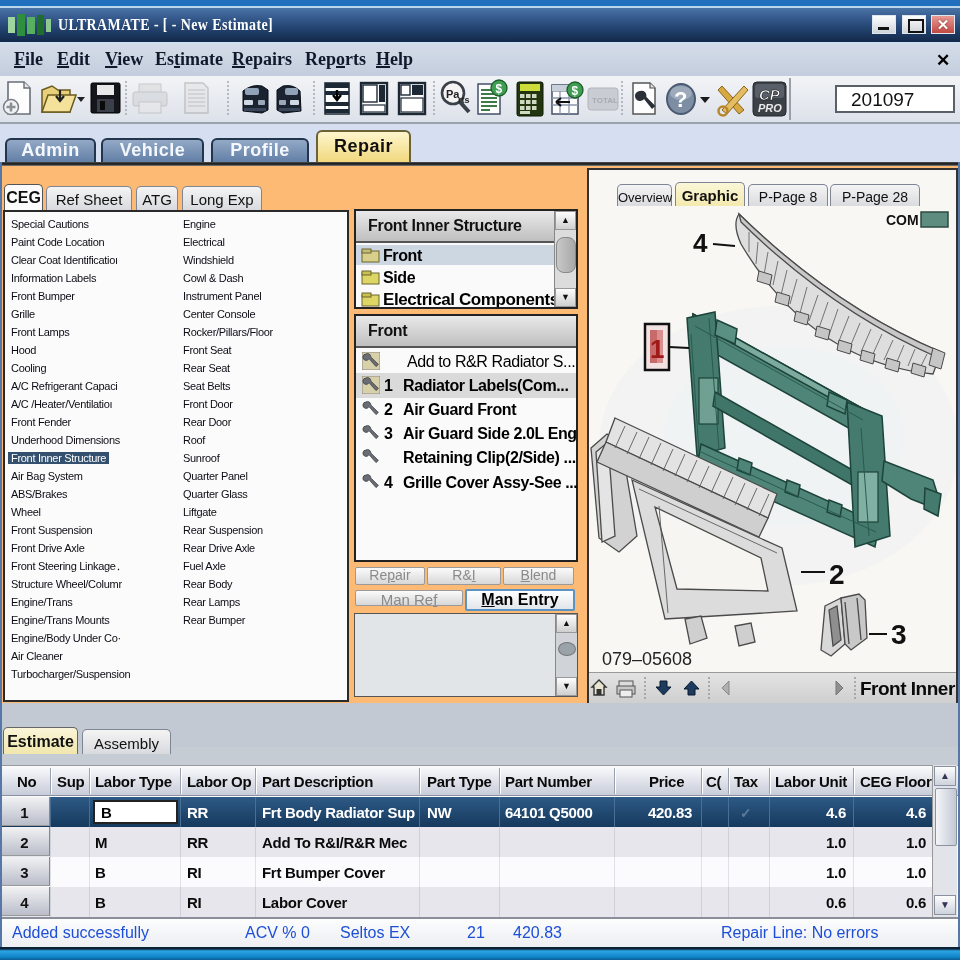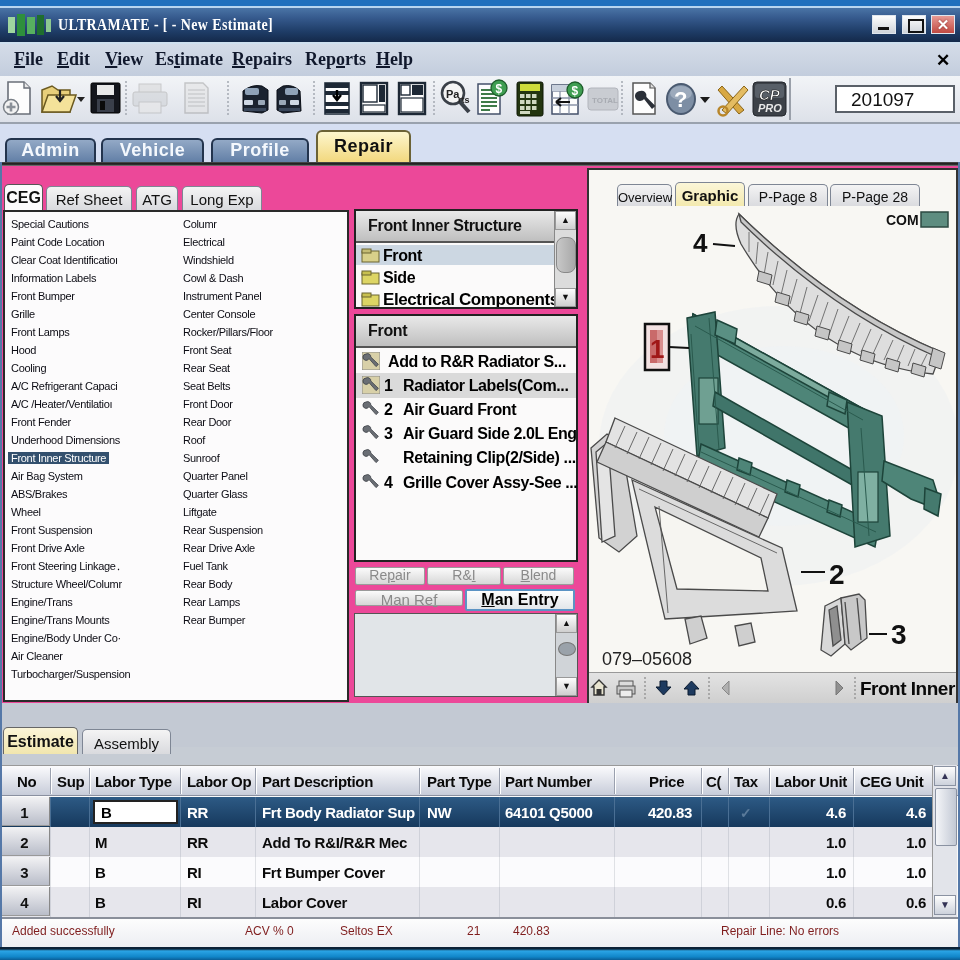--- a/index.html
+++ b/index.html
@@ -16,21 +16,21 @@
 .mi{position:absolute;top:49px;font-family:"Liberation Serif",serif;font-weight:bold;font-size:18px;color:#10182c}
 .mi u{text-decoration-thickness:2px}
 
 #toolbar{left:0;top:76px;width:960px;height:46px;background:linear-gradient(180deg,#f2f4f7,#dde1e9);border-bottom:2px solid #9aa2ae}
 
 #tabstrip{left:0;top:124px;width:960px;height:38px;background:#d6dff2}
 .mtab{position:absolute;top:14px;height:24px;border:2px solid #23344d;border-bottom:none;border-radius:6px 6px 0 0;background:linear-gradient(180deg,#93a9c6,#627fa6);color:#f4f8fd;font-weight:bold;font-size:18px;text-align:center;box-sizing:border-box;letter-spacing:.5px}
 #tabRepair{background:linear-gradient(180deg,#fdf6cd,#f2d87e);color:#111;border-color:#6b6236}
 #mainline{left:0;top:162px;width:960px;height:4px;background:linear-gradient(180deg,#555,#111 50%,#888)}
 
-#content{left:0;top:166px;width:960px;height:537px;background:#ec4899}
+#content{left:0;top:166px;width:960px;height:537px;background:#fdba74}
 .ctab{position:absolute;border:1px solid #7e8694;border-bottom:none;border-radius:5px 5px 0 0;background:linear-gradient(180deg,#f4f4f4,#d9dade);font-size:15px;color:#111;text-align:center;box-sizing:border-box}
 #leftpanel{position:absolute;left:3px;top:44px;width:346px;height:492px;background:#fcfbfc;border:2px solid #2a2a2a;box-sizing:border-box}
 .li{position:absolute;font-size:11px;font-weight:normal;color:#0c0c14;white-space:nowrap;letter-spacing:-0.3px;line-height:18px}
 #sel{background:#33506e;color:#fff;padding:0 3px;margin-left:-3px}
 
 .mbox{position:absolute;background:#fbfafa;border:2px solid #222;box-sizing:border-box}
 .mhead{position:absolute;left:0;top:0;right:0;height:32px;background:linear-gradient(180deg,#e9e9e9,#bfbfbf);border-bottom:2px solid #555;font-weight:bold;font-size:16px;color:#111;padding:6px 0 0 12px;box-sizing:border-box;letter-spacing:-0.3px}
 .sb{position:absolute;width:21px;background:#dcdcdc;border-left:1px solid #888}
 .sbtn{position:absolute;left:0;width:21px;height:19px;background:linear-gradient(180deg,#fdfdfd,#cfcfcf);border:1px solid #999;box-sizing:border-box;text-align:center;font-size:9px;color:#111;line-height:17px}
 .btn{position:absolute;height:18px;background:linear-gradient(180deg,#fbfbfb,#d7d7d7);border:1px solid #9a9a9a;border-radius:2px;box-sizing:border-box;text-align:center;font-size:14px;color:#8a8a8a;line-height:15px}
@@ -40,21 +40,21 @@
 #botarea{left:0;top:703px;width:960px;height:44px;background:#c3c9d3}
 #etabs .ctab{font-size:15px}
 #tbl{left:0;top:765px;width:958px;height:152px;background:#fafafa}
 #tblhead{left:0;top:0;width:958px;height:31px;background:linear-gradient(180deg,#fbfbfd,#c7ccd9);border-top:1px solid #999;border-bottom:1px solid #8a90a0;box-sizing:border-box}
 .th{position:absolute;top:7px;font-weight:bold;font-size:15px;color:#0a0a0a;letter-spacing:-0.3px}
 .vline{position:absolute;top:2px;height:26px;width:1px;background:#9aa0ae;box-shadow:1px 0 0 #fff}
 .row{position:absolute;left:0;width:932px;height:30px}
 .cell{position:absolute;font-weight:bold;font-size:15px;color:#0a0a0a;letter-spacing:-0.3px;top:7px}
 .nocell{position:absolute;left:0;top:0;width:50px;height:29px;background:linear-gradient(180deg,#f2f2f4,#b9bdc9);border-right:1px solid #888;border-bottom:1px solid #999;box-sizing:border-box;text-align:center;font-weight:bold;font-size:15px;color:#111;padding-top:7px}
 #statusbar{left:0;top:917px;width:960px;height:30px;background:linear-gradient(180deg,#fdfdfd,#eceef2);border-top:2px solid #8a8f9a;box-sizing:border-box}
-.st{position:absolute;top:7px;font-size:12px;color:#7f1d1d}
+.st{position:absolute;top:7px;font-size:16px;color:#1d4ed8}
 #bluebar{left:0;top:947px;width:960px;height:13px;background:linear-gradient(180deg,#0b2236 0%,#0b2236 15%,#2ba5e6 30%,#1186c9 75%,#0a5e97 100%)}
 </style></head><body>
 
 <div class="a" id="topstrip"></div>
 <div class="a" id="topline"></div>
 <div class="a" id="titlebar"></div>
 <svg class="a" style="left:8px;top:13px" width="44" height="24" viewBox="0 0 44 24">
   <rect x="0" y="4" width="7" height="16" fill="#9fd6a0"></rect>
   <rect x="9" y="1" width="8" height="22" fill="#2e8f3c"></rect>
   <rect x="19" y="4" width="8" height="17" fill="#57b060"></rect>
@@ -268,40 +268,40 @@
   <div class="li" style="left:11px;top:337px">Wheel</div>
   <div class="li" style="left:11px;top:355px">Front Suspension</div>
   <div class="li" style="left:11px;top:373px">Front Drive Axle</div>
   <div class="li" style="left:11px;top:391px">Front Steering Linkage․</div>
   <div class="li" style="left:11px;top:409px">Structure Wheel/Columr</div>
   <div class="li" style="left:11px;top:427px">Engine/Trans</div>
   <div class="li" style="left:11px;top:445px">Engine/Trans Mounts</div>
   <div class="li" style="left:11px;top:463px">Engine/Body Under Co·</div>
   <div class="li" style="left:11px;top:481px">Air Cleaner</div>
   <div class="li" style="left:11px;top:499px">Turbocharger/Suspension</div>
-  <div class="li" style="left:183px;top:49px">Columr</div>
+  <div class="li" style="left:183px;top:49px">Engine</div>
   <div class="li" style="left:183px;top:67px">Electrical</div>
   <div class="li" style="left:183px;top:85px">Windshield</div>
   <div class="li" style="left:183px;top:103px">Cowl &amp; Dash</div>
   <div class="li" style="left:183px;top:121px">Instrument Panel</div>
   <div class="li" style="left:183px;top:139px">Center Console</div>
   <div class="li" style="left:183px;top:157px">Rocker/Pillars/Floor</div>
   <div class="li" style="left:183px;top:175px">Front Seat</div>
   <div class="li" style="left:183px;top:193px">Rear Seat</div>
   <div class="li" style="left:183px;top:211px">Seat Belts</div>
   <div class="li" style="left:183px;top:229px">Front Door</div>
   <div class="li" style="left:183px;top:247px">Rear Door</div>
   <div class="li" style="left:183px;top:265px">Roof</div>
   <div class="li" style="left:183px;top:283px">Sunroof</div>
   <div class="li" style="left:183px;top:301px">Quarter Panel</div>
   <div class="li" style="left:183px;top:319px">Quarter Glass</div>
   <div class="li" style="left:183px;top:337px">Liftgate</div>
   <div class="li" style="left:183px;top:355px">Rear Suspension</div>
   <div class="li" style="left:183px;top:373px">Rear Drive Axle</div>
-  <div class="li" style="left:183px;top:391px">Fuel Tank</div>
+  <div class="li" style="left:183px;top:391px">Fuel Axle</div>
   <div class="li" style="left:183px;top:409px">Rear Body</div>
   <div class="li" style="left:183px;top:427px">Rear Lamps</div>
   <div class="li" style="left:183px;top:445px">Rear Bumper</div>
   </div>
 
   <div id="midcol">
 
   <div class="mbox" style="left:354px;top:43px;width:224px;height:100px">
     <div class="mhead">Front Inner Structure</div>
     <div style="position:absolute;left:0;top:34px;width:200px;height:20px;background:#ccd7e2"></div>
@@ -328,21 +328,21 @@
   </div>
 
   <div class="mbox" style="left:354px;top:148px;width:224px;height:248px">
     <div class="mhead">Front</div>
     <div style="position:absolute;left:0;top:57px;width:220px;height:25px;background:#dadada"></div>
     <div id="wrows">
     <svg style="position:absolute;left:6px;top:36px" width="18" height="18" viewBox="0 0 18 18">
             <rect x="0" y="0" width="18" height="18" fill="#d8d0a8" stroke="#888"></rect>
             <path d="M4 2 a3.2 3.2 0 1 0 3 4.6 l7 8 2.4-2.2 -7.6-7.4 a3.2 3.2 0 0 0-4.8-3 z" fill="#6a6e74" stroke="#3c4046" stroke-width="0.8"></path>
           </svg>
-    <div style="position:absolute;left:32px;top:37px;font-weight:bold;font-size:16px;letter-spacing:-0.4px;white-space:nowrap">Add to R&amp;R Radiator S...</div>
+    <div style="position:absolute;left:51px;top:37px;font-weight:normal;font-size:16px;letter-spacing:-0.4px;white-space:nowrap">Add to R&amp;R Radiator S...</div>
     <svg style="position:absolute;left:6px;top:60px" width="18" height="18" viewBox="0 0 18 18">
             <rect x="0" y="0" width="18" height="18" fill="#d8d0a8" stroke="#888"></rect>
             <path d="M4 2 a3.2 3.2 0 1 0 3 4.6 l7 8 2.4-2.2 -7.6-7.4 a3.2 3.2 0 0 0-4.8-3 z" fill="#6a6e74" stroke="#3c4046" stroke-width="0.8"></path>
           </svg>
     <div style="position:absolute;left:28px;top:61px;font-weight:bold;font-size:16px">1</div>
     <div style="position:absolute;left:47px;top:61px;font-weight:bold;font-size:16px;letter-spacing:-0.4px;white-space:nowrap">Radiator Labels(Com...</div>
     <svg style="position:absolute;left:6px;top:84px" width="18" height="18" viewBox="0 0 18 18">
             <path d="M4 2 a3.2 3.2 0 1 0 3 4.6 l7 8 2.4-2.2 -7.6-7.4 a3.2 3.2 0 0 0-4.8-3 z" fill="#6a6e74" stroke="#3c4046" stroke-width="0.8"></path>
           </svg>
     <div style="position:absolute;left:28px;top:85px;font-weight:bold;font-size:16px">2</div>
@@ -538,21 +538,21 @@
   <div class="th" style="left:57px">Sup</div>
   <div class="th" style="left:95px">Labor Type</div>
   <div class="th" style="left:187px">Labor Op</div>
   <div class="th" style="left:262px">Part Description</div>
   <div class="th" style="left:427px">Part Type</div>
   <div class="th" style="left:505px">Part Number</div>
   <div class="th" style="left:649px">Price</div>
   <div class="th" style="left:706px">C(</div>
   <div class="th" style="left:734px">Tax</div>
   <div class="th" style="left:775px">Labor Unit</div>
-  <div class="th" style="left:860px">CEG Unit</div>
+  <div class="th" style="left:860px">CEG Floor</div>
   <div class="vline" style="left:50px"></div>
   <div class="vline" style="left:89px"></div>
   <div class="vline" style="left:180px"></div>
   <div class="vline" style="left:255px"></div>
   <div class="vline" style="left:419px"></div>
   <div class="vline" style="left:499px"></div>
   <div class="vline" style="left:614px"></div>
   <div class="vline" style="left:701px"></div>
   <div class="vline" style="left:728px"></div>
   <div class="vline" style="left:769px"></div>

